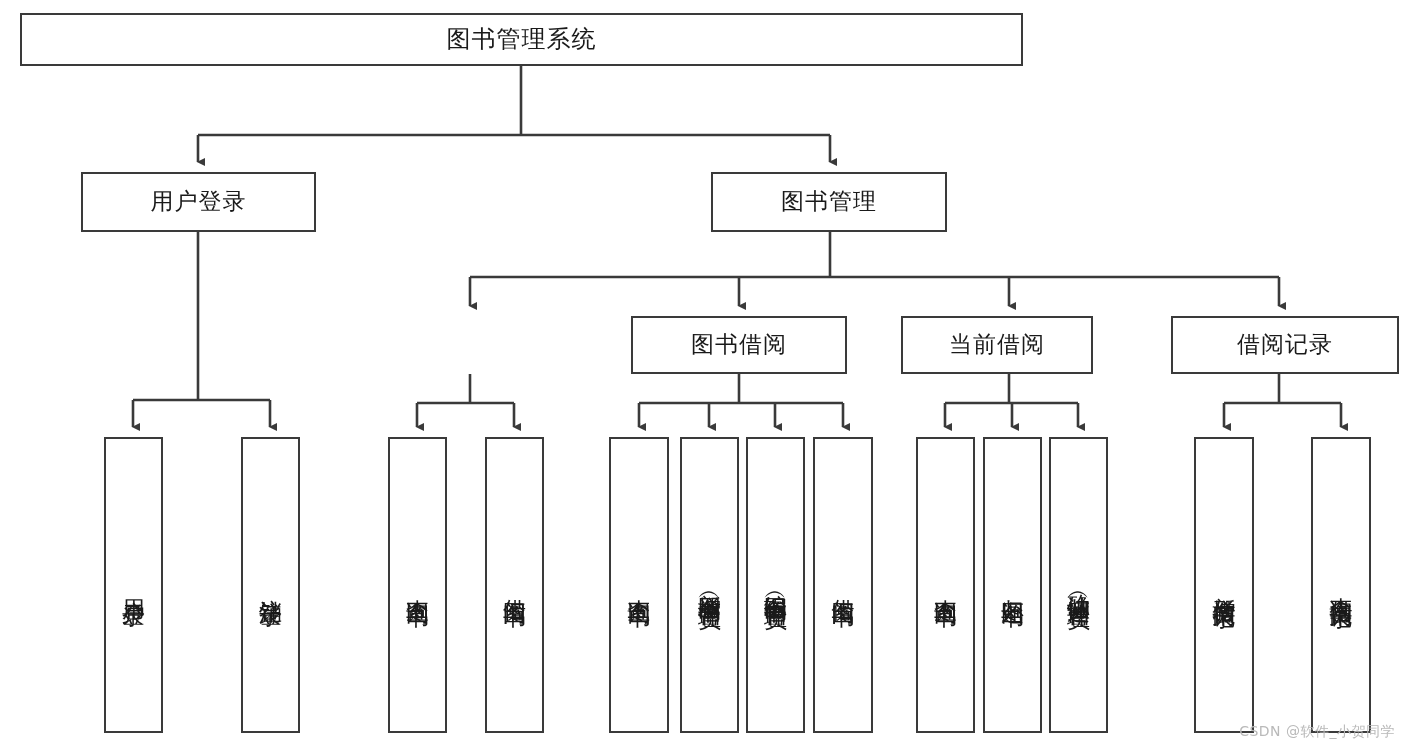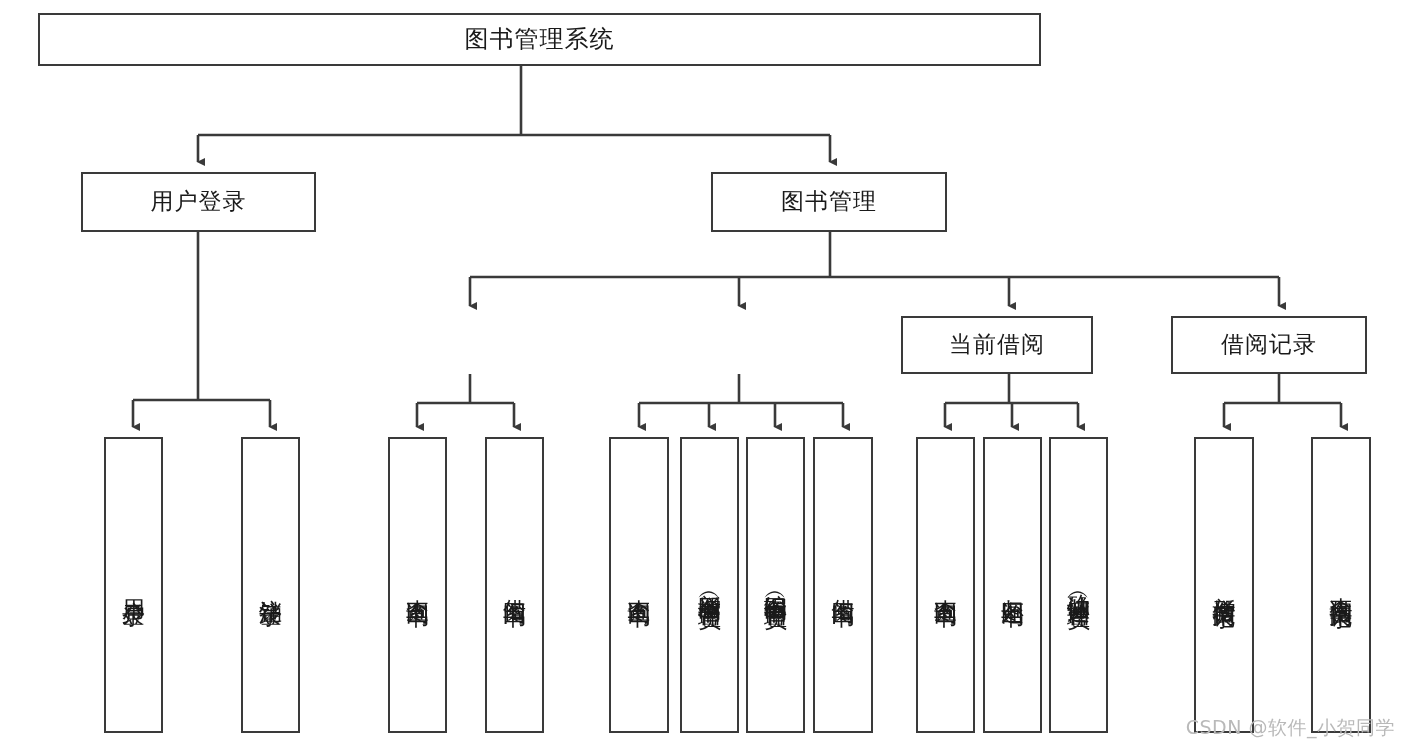--- a/index.html
+++ b/index.html
@@ -46,21 +46,21 @@
     text-orientation: upright;
     display: block;
     text-align: center;
     line-height: 1.0;
   }
   #title-node { font-size: 24px; }
   #watermark {
     position: absolute;
     right: 10px;
     bottom: 6px;
-    font-size: 19px;
+    font-size: 14px;
     color: #b9b9b9;
     z-index: 6;
     white-space: nowrap;
     letter-spacing: 0.5px;
   }
 </style>
 </head>
 <body>
 
 <div id="canvas">
@@ -111,27 +111,28 @@
       <path d="M1012,403 L1012,427" marker-end="url(#arrow)"></path>
       <path d="M1078,403 L1078,427" marker-end="url(#arrow)"></path>
 
       <path d="M1279,374 L1279,403"></path>
       <path d="M1224,403 L1341,403"></path>
       <path d="M1224,403 L1224,427" marker-end="url(#arrow)"></path>
       <path d="M1341,403 L1341,427" marker-end="url(#arrow)"></path>
     </g>
   </svg>
 
-  <div class="node h" id="title-node" style="left:20px; top:13px; width:1003px; height:53px;margin-left:18px;">图书管理系统</div>
+  <div class="node h" id="title-node" style="left:20px; top:13px; width:1003px; height:53px;">图书管理系统</div>
 
   <div class="node h" style="left:81px; top:172px; width:235px; height:60px;">用户登录</div>
   <div class="node h" style="left:711px; top:172px; width:236px; height:60px;">图书管理</div>
 
+  <div class="node h" style="left:631px; top:316px; width:216px; height:58px;">图书借阅</div>
   <div class="node h" style="left:901px; top:316px; width:192px; height:58px;">当前借阅</div>
-  <div class="node h" style="left:1171px; top:316px; width:196px; height:58px;">借阅记录</div>
+  <div class="node h" style="left:1171px; top:316px; width:228px; height:58px;">借阅记录</div>
 
   <div class="node v" style="left:104px; top:437px; width:59px; height:296px;">
     <span class="vtext">用户登录</span>
   </div>
   <div class="node v" style="left:241px; top:437px; width:59px; height:296px;">
     <span class="vtext">注销登录</span>
   </div>
 
   <div class="node v" style="left:388px; top:437px; width:59px; height:296px;">
     <span class="vtext">查询图书</span>

